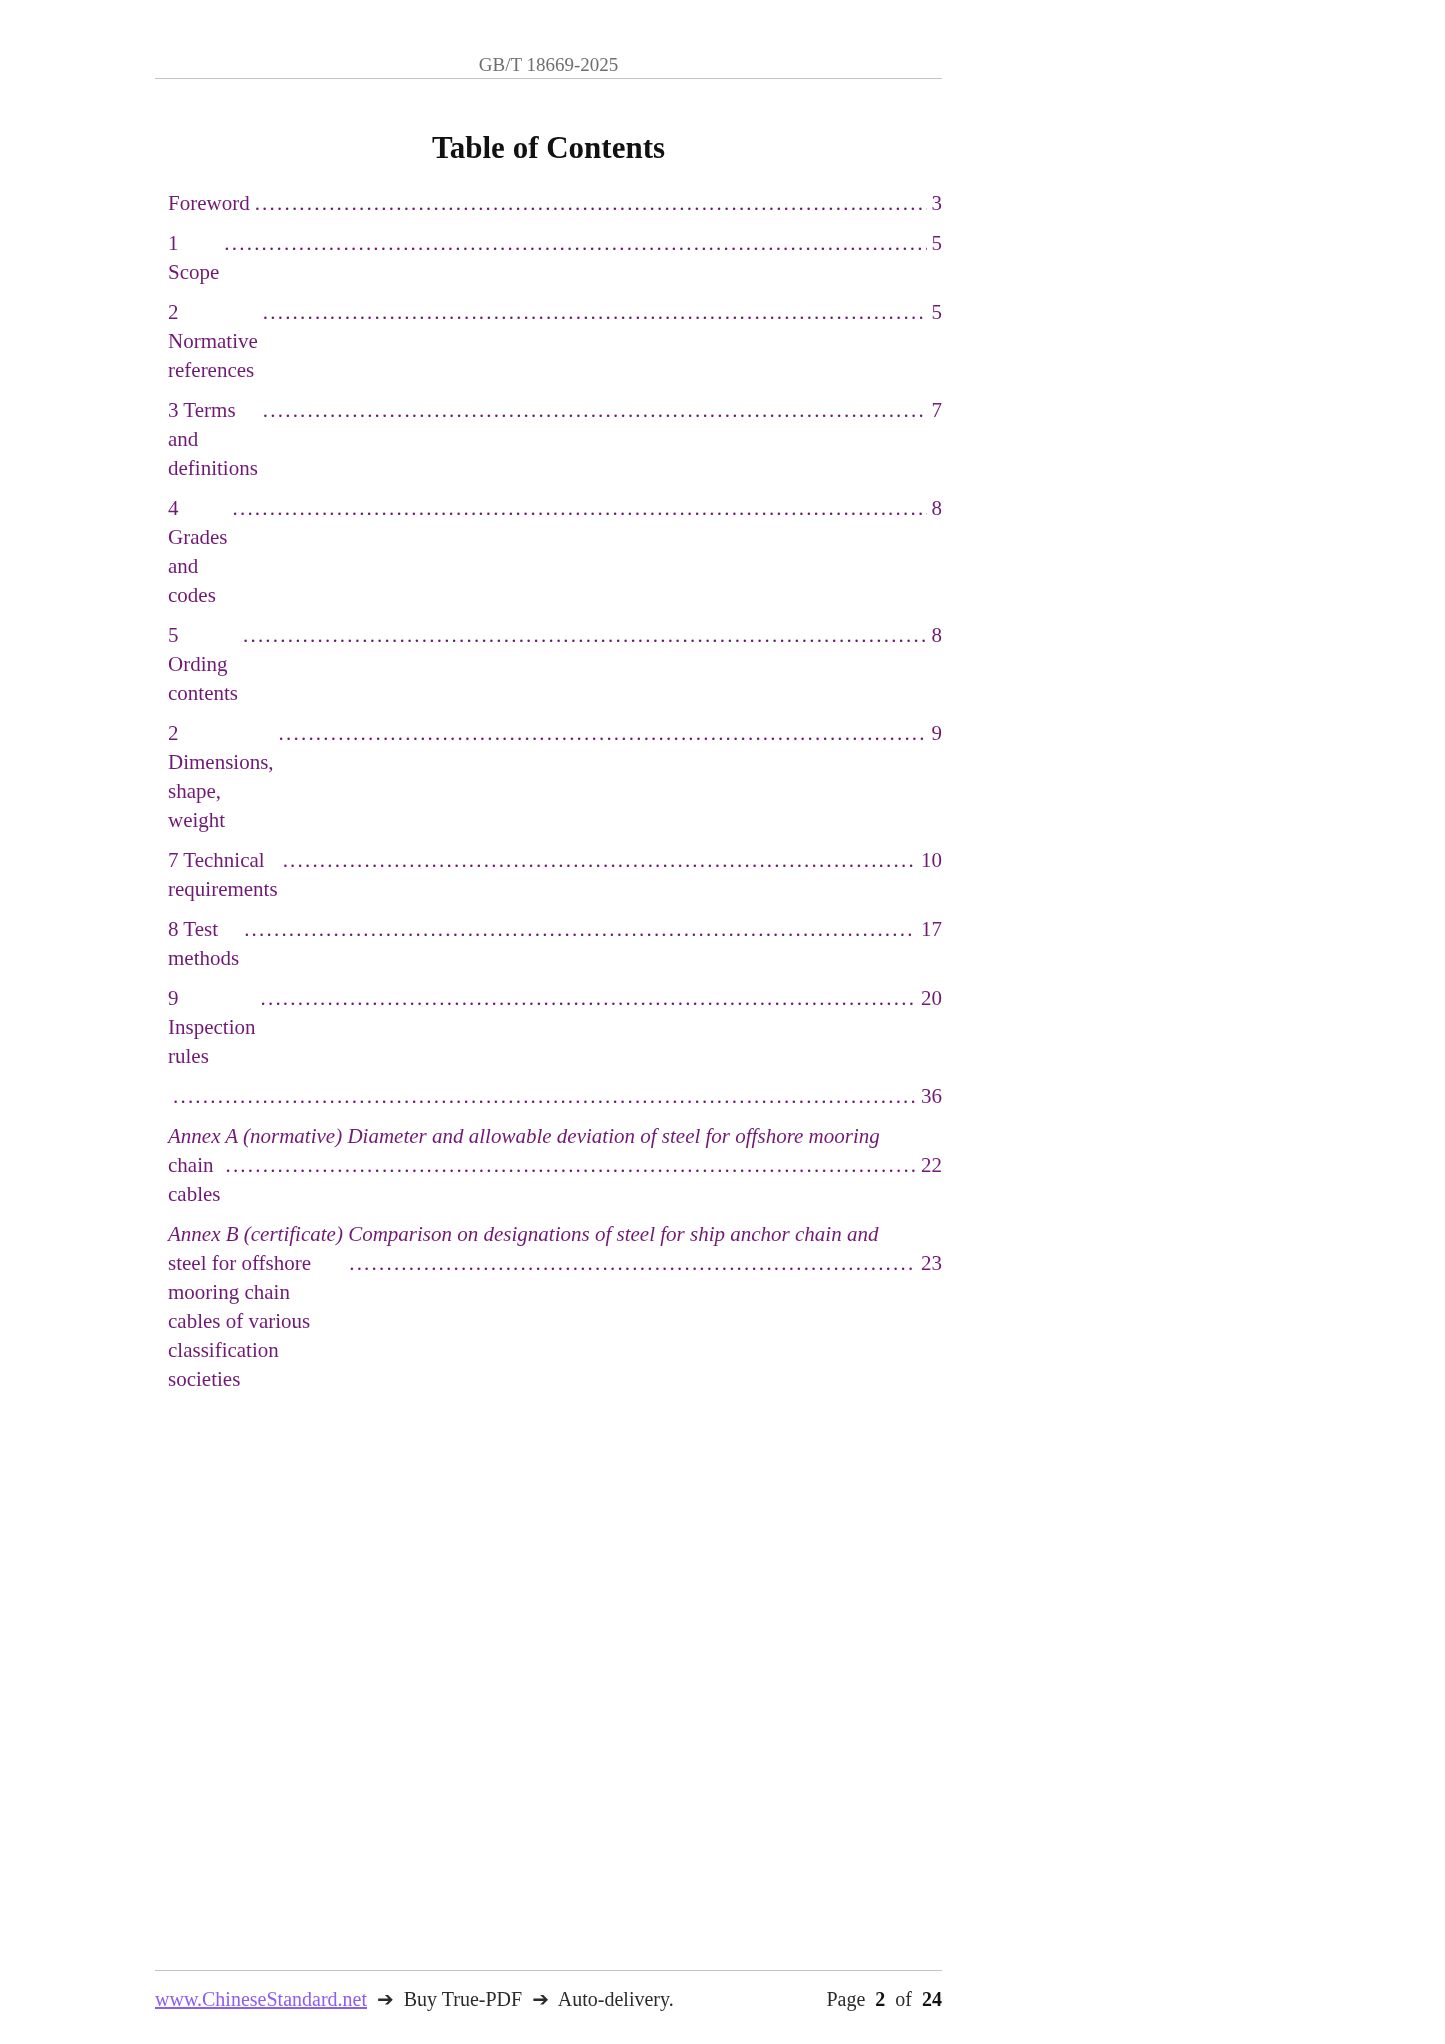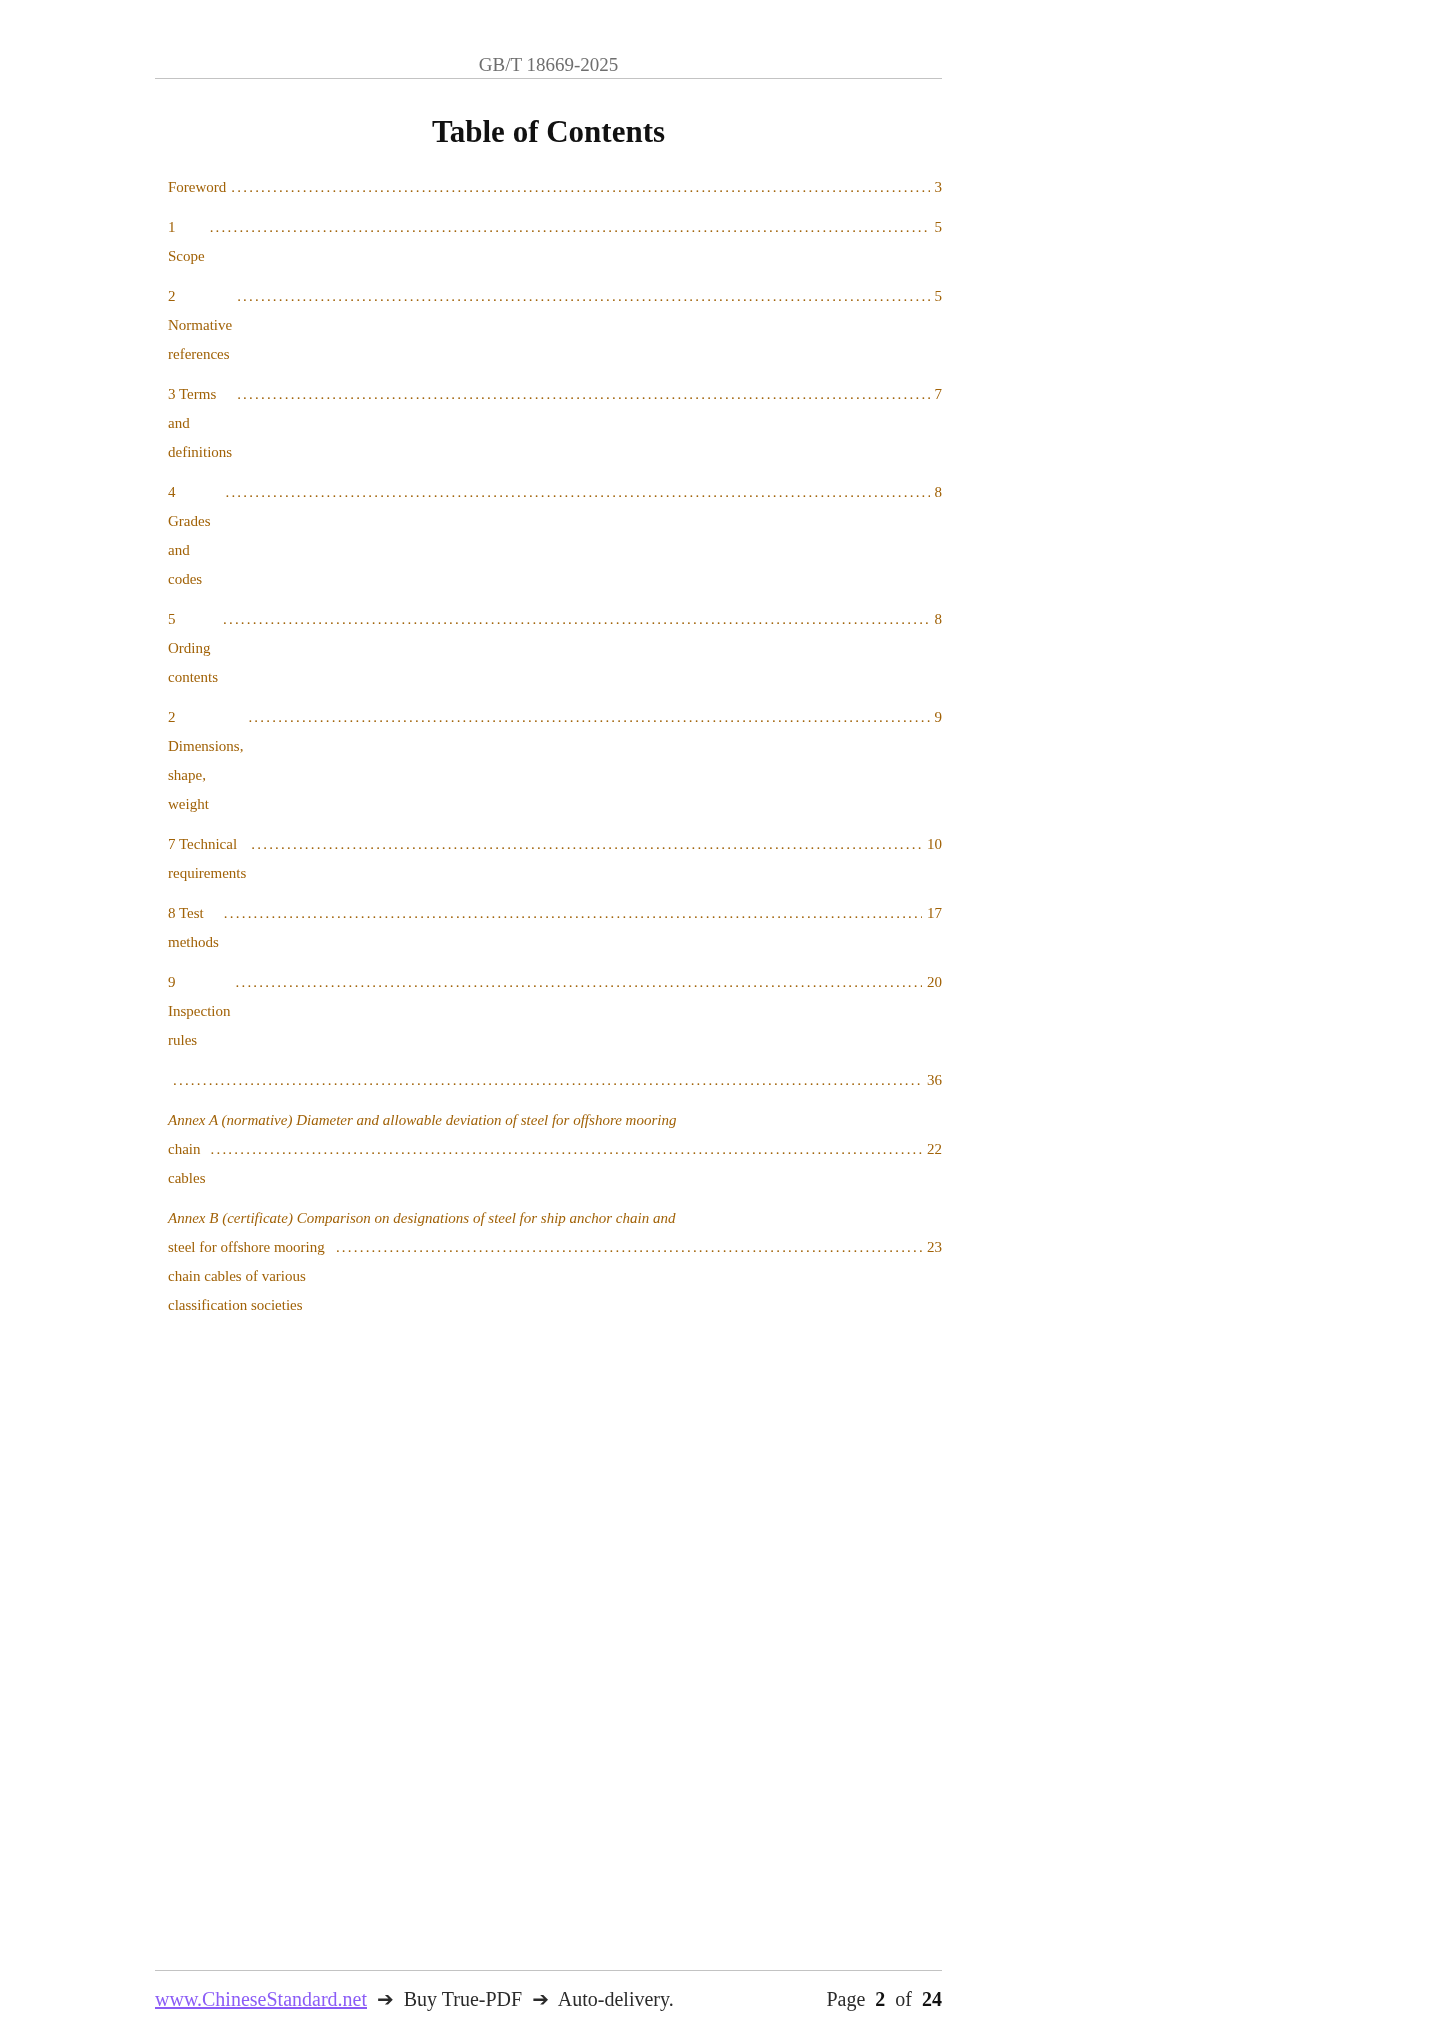--- a/index.html
+++ b/index.html
@@ -31,32 +31,32 @@
     color: #6e6e6e;
   }
   hr.rule {
     border: none;
     border-top: 1px solid #c3c3c3;
     height: 0;
     margin: 0;
   }
   .header-rule { margin-top: 17px; }
   .title {
-    margin-top: 34px;
+    margin-top: 50px;
     text-align: center;
     font-size: 31px;
     line-height: 38px;
     font-weight: bold;
     color: #111111;
   }
   .toc {
     margin-top: 22px;
     padding-left: 13px;
-    font-size: 15px;
-    color: #a16207;
+    font-size: 21px;
+    color: #701a75;
   }
   .toc-entry {
     margin-bottom: 11px;
   }
   .toc-line {
     display: flex;
     align-items: baseline;
     line-height: 29px;
   }
   .toc-line.wrap-line {

